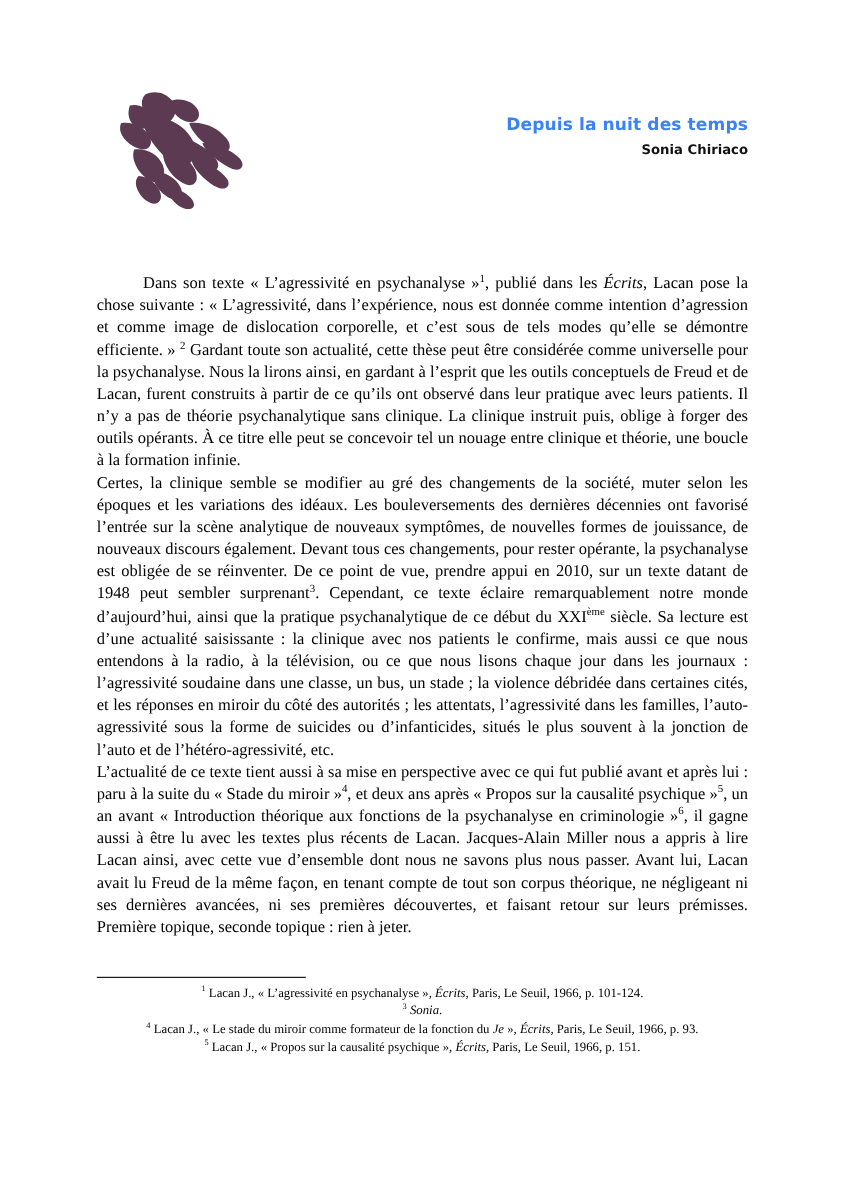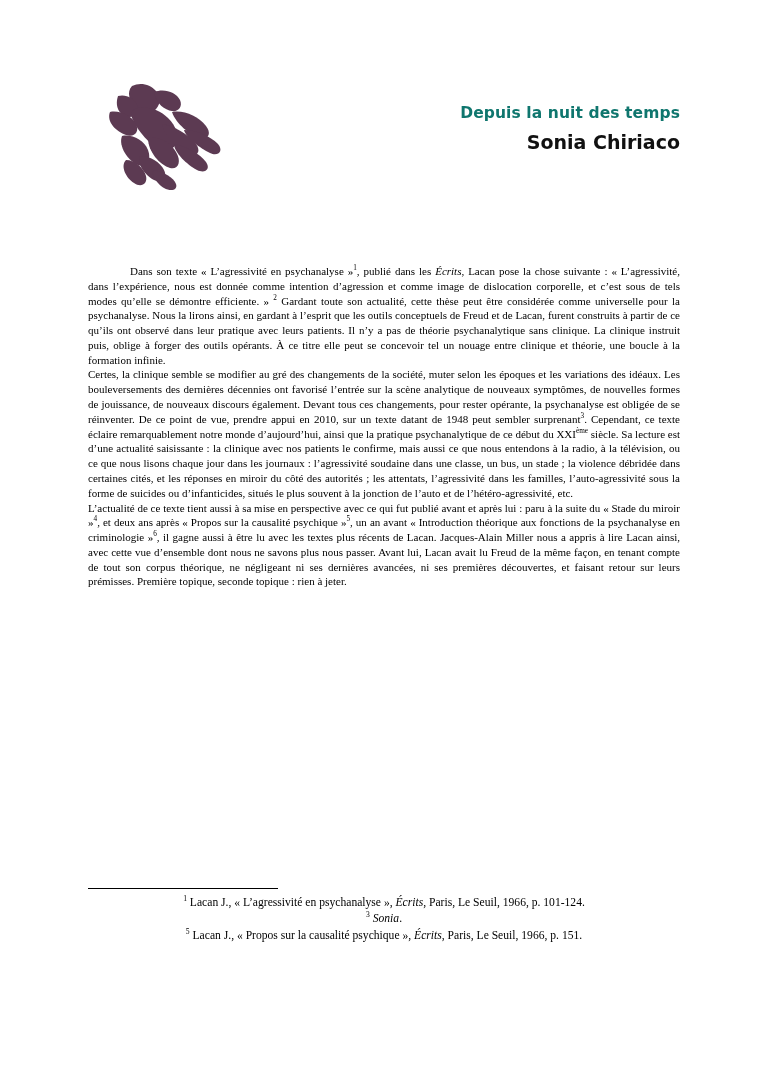--- a/index.html
+++ b/index.html
@@ -39,37 +39,37 @@
   .title-block {
     position: absolute;
     right: 0px;
     top: 24px;
     text-align: right;
     font-family: "DejaVu Sans", sans-serif;
   }
   .doc-title {
     font-size: 15.5px;
     font-weight: bold;
-    color: #0f766e;
+    color: #3b82f6;
     letter-spacing: 0.1px;
     line-height: 1.5;
   }
   .doc-author {
-    font-size: 19px;
+    font-size: 12px;
     font-weight: bold;
     color: #111111;
     line-height: 1.6;
     margin-top: 2px;
   }
   .body-text {
     position: absolute;
-    top: 264px;
+    top: 248px;
     left: 88px;
     width: 592px;
-    font-size: 11px;
+    font-size: 15px;
     line-height: 1.345;
     text-align: justify;
     -webkit-hyphens: auto;
     hyphens: auto;
   }
   .body-text p {
     margin: 0;
     text-align: justify;
   }
   .body-text p.indent {
@@ -139,17 +139,18 @@
       <p class="indent">Dans son texte « L’agressivité en psychanalyse »<sup>1</sup>, publié dans les <span class="it">Écrits</span>, Lacan pose la chose suivante : « L’agressivité, dans l’expérience, nous est donnée comme intention d’agression et comme image de dislocation corporelle, et c’est sous de tels modes qu’elle se démontre efficiente. » <sup>2</sup> Gardant toute son actualité, cette thèse peut être considérée comme universelle pour la psychanalyse. Nous la lirons ainsi, en gardant à l’esprit que les outils conceptuels de Freud et de Lacan, furent construits à partir de ce qu’ils ont observé dans leur pratique avec leurs patients. Il n’y a pas de théorie psychanalytique sans clinique. La clinique instruit puis, oblige à forger des outils opérants. À ce titre elle peut se concevoir tel un nouage entre clinique et théorie, une boucle à la formation infinie.</p>
       <p class="">Certes, la clinique semble se modifier au gré des changements de la société, muter selon les époques et les variations des idéaux. Les bouleversements des dernières décennies ont favorisé l’entrée sur la scène analytique de nouveaux symptômes, de nouvelles formes de jouissance, de nouveaux discours également. Devant tous ces changements, pour rester opérante, la psychanalyse est obligée de se réinventer. De ce point de vue, prendre appui en 2010, sur un texte datant de 1948 peut sembler surprenant<sup>3</sup>. Cependant, ce texte éclaire remarquablement notre monde d’aujourd’hui, ainsi que la pratique psychanalytique de ce début du XXI<sup>ème</sup> siècle. Sa lecture est d’une actualité saisissante : la clinique avec nos patients le confirme, mais aussi ce que nous entendons à la radio, à la télévision, ou ce que nous lisons chaque jour dans les journaux : l’agressivité soudaine dans une classe, un bus, un stade ; la violence débridée dans certaines cités, et les réponses en miroir du côté des autorités ; les attentats, l’agressivité dans les familles, l’auto-agressivité sous la forme de suicides ou d’infanticides, situés le plus souvent à la jonction de l’auto et de l’hétéro-agressivité, etc.</p>
       <p class="">L’actualité de ce texte tient aussi à sa mise en perspective avec ce qui fut publié avant et après lui : paru à la suite du « Stade du miroir »<sup>4</sup>, et deux ans après « Propos sur la causalité psychique »<sup>5</sup>, un an avant « Introduction théorique aux fonctions de la psychanalyse en criminologie »<sup>6</sup>, il gagne aussi à être lu avec les textes plus récents de Lacan. Jacques-Alain Miller nous a appris à lire Lacan ainsi, avec cette vue d’ensemble dont nous ne savons plus nous passer. Avant lui, Lacan avait lu Freud de la même façon, en tenant compte de tout son corpus théorique, ne négligeant ni ses dernières avancées, ni ses premières découvertes, et faisant retour sur leurs prémisses. Première topique, seconde topique : rien à jeter.</p>
     </div>
 
   <div class="footnotes">
     <div class="fn-rule"></div>
     <div id="footnotes-container">
         <div class="fn"><sup>1</sup> Lacan J., « L’agressivité en psychanalyse », <span class="it">Écrits</span>, Paris, Le Seuil, 1966, p. 101-124.</div>
         <div class="fn"><sup>3</sup> <span class="it">Sonia</span>.</div>
+        <div class="fn"><sup>4</sup> Lacan J., « Le stade du miroir comme formateur de la fonction du <span class="it">Je</span> », <span class="it">Écrits</span>, Paris, Le Seuil, 1966, p. 93.</div>
         <div class="fn"><sup>5</sup> Lacan J., « Propos sur la causalité psychique », <span class="it">Écrits</span>, Paris, Le Seuil, 1966, p. 151.</div>
       </div>
   </div>
 
 </div>
 
 </body></html>

